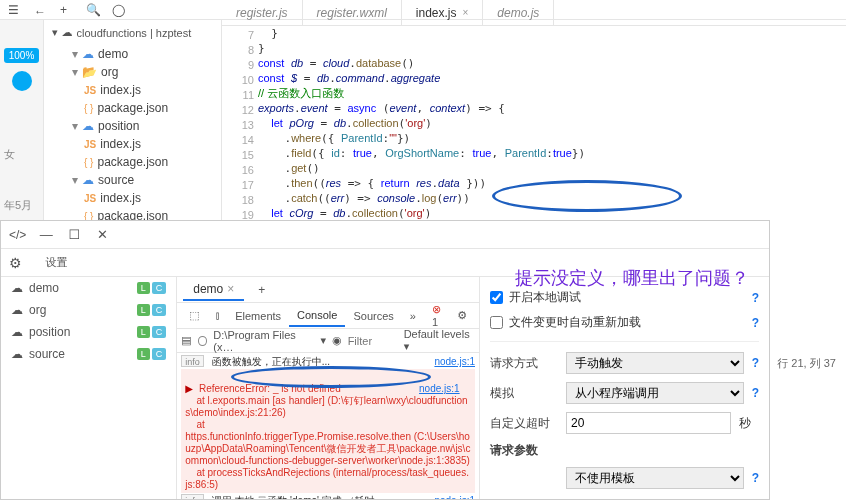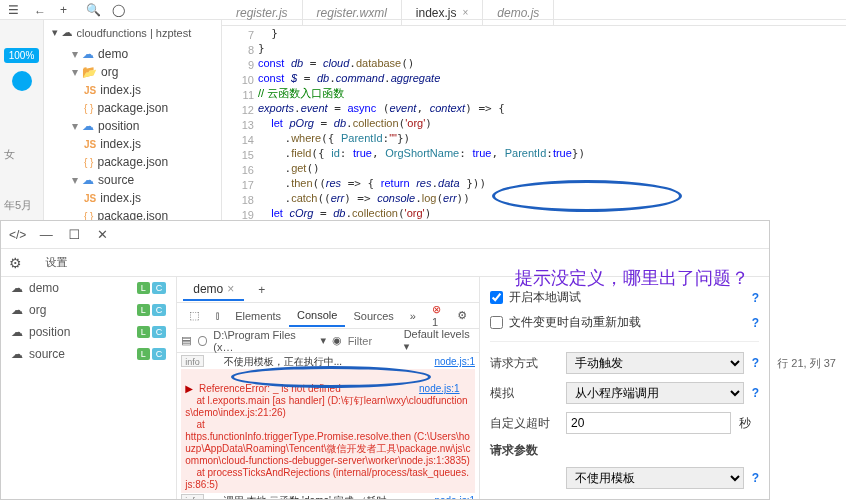--- a/index.html
+++ b/index.html
@@ -45,21 +45,21 @@
 .mid-tab.active { border-bottom: 2px solid #1a73e8; color: #333; }
 .dev-tabs { height: 26px; display: flex; align-items: center; border-bottom: 1px solid #e5e5e5; padding: 0 4px; gap: 0; font-size: 11px; }
 .dev-tab { padding: 4px 8px; color: #555; cursor: pointer; }
 .dev-tab.active { border-bottom: 2px solid #1a73e8; color: #333; }
 .dev-tab .err-ico { color: #d93025; }
 .filter-row { height: 24px; display: flex; align-items: center; padding: 0 4px; gap: 6px; border-bottom: 1px solid #e5e5e5; font-size: 11px; color: #555; }
 .filter-row input { border: none; outline: none; font-size: 11px; width: 50px; }
 .filter-row .stop { width: 10px; height: 10px; border: 1px solid #888; border-radius: 50%; }
 .console { flex: 1; overflow: hidden; font-family: Consolas, monospace; font-size: 10px; line-height: 13px; padding: 2px 4px; }
 .log-line { display: flex; }
-.log-info { color: #888; border: 1px solid #ccc; background: #f5f5f5; font-size: 9px; padding: 0 3px; height: 12px; margin-right: 20px; }
+.log-info { color: #888; border: 1px solid #ccc; background: #f5f5f5; font-size: 9px; padding: 0 3px; height: 12px; margin-right: 8px; }
 .log-text { flex: 1; color: #333; }
 .log-src { color: #1a73e8; text-decoration: underline; font-size: 10px; }
 .err-block { background: #fdecea; color: #d93025; padding: 2px 4px; margin: 1px 0; font-family: Consolas, monospace; font-size: 10px; line-height: 12px; white-space: pre-wrap; word-break: break-all; }
 .err-block a { color: #1a73e8; text-decoration: underline; }
 .ellipse2 { position: absolute; left: 230px; top: 145px; width: 200px; height: 22px; border: 3px solid #1e5fbf; border-radius: 50%; pointer-events: none; z-index: 10; }
 .dw-right { flex: 1; padding: 8px 10px; }
 .chk-row { display: flex; align-items: center; gap: 6px; padding: 4px 0; font-size: 12px; }
 .help-q { color: #1a73e8; font-size: 12px; margin-left: auto; cursor: pointer; font-weight: bold; }
 .form-row { display: flex; align-items: center; gap: 8px; padding: 4px 0; font-size: 12px; }
 .form-row label { width: 68px; color: #444; }
@@ -238,21 +238,21 @@
         <span>▤</span>
         <span class="stop"></span>
         <span>D:\Program Files (x…</span>▾
         <span>◉</span>
         <input placeholder="Filter" style="">
         <span><span>Default levels</span> ▾</span>
       </div>
       <div class="console">
         <div class="log-line">
             <span class="log-info">info</span>
-            <span class="log-text">不使用模板，正在执行中...</span>
+            <span class="log-text">函数被触发，正在执行中...</span>
             <span class="log-src">node.js:1</span>
           </div>
         <div class="err-block">
 <span style="color:#b00">▶</span> <span>ReferenceError: _ is not defined</span>             <a>node.js:1</a>
 <span>    at l.exports.main [as handler] (D:\钉钉learn\wxy\cloudfunctions\demo\index.js:21:26)
     at
 https.functionInfo.triggerType.Promise.resolve.then (C:\Users\houzp\AppData\Roaming\Tencent\微信开发者工具\package.nw\js\common\cloud-functions-debugger-server\worker\node.js:1:3835)
     at processTicksAndRejections (internal/process/task_queues.js:86:5)</span></div>
         <div class="log-line">
             <span class="log-info">info</span>

